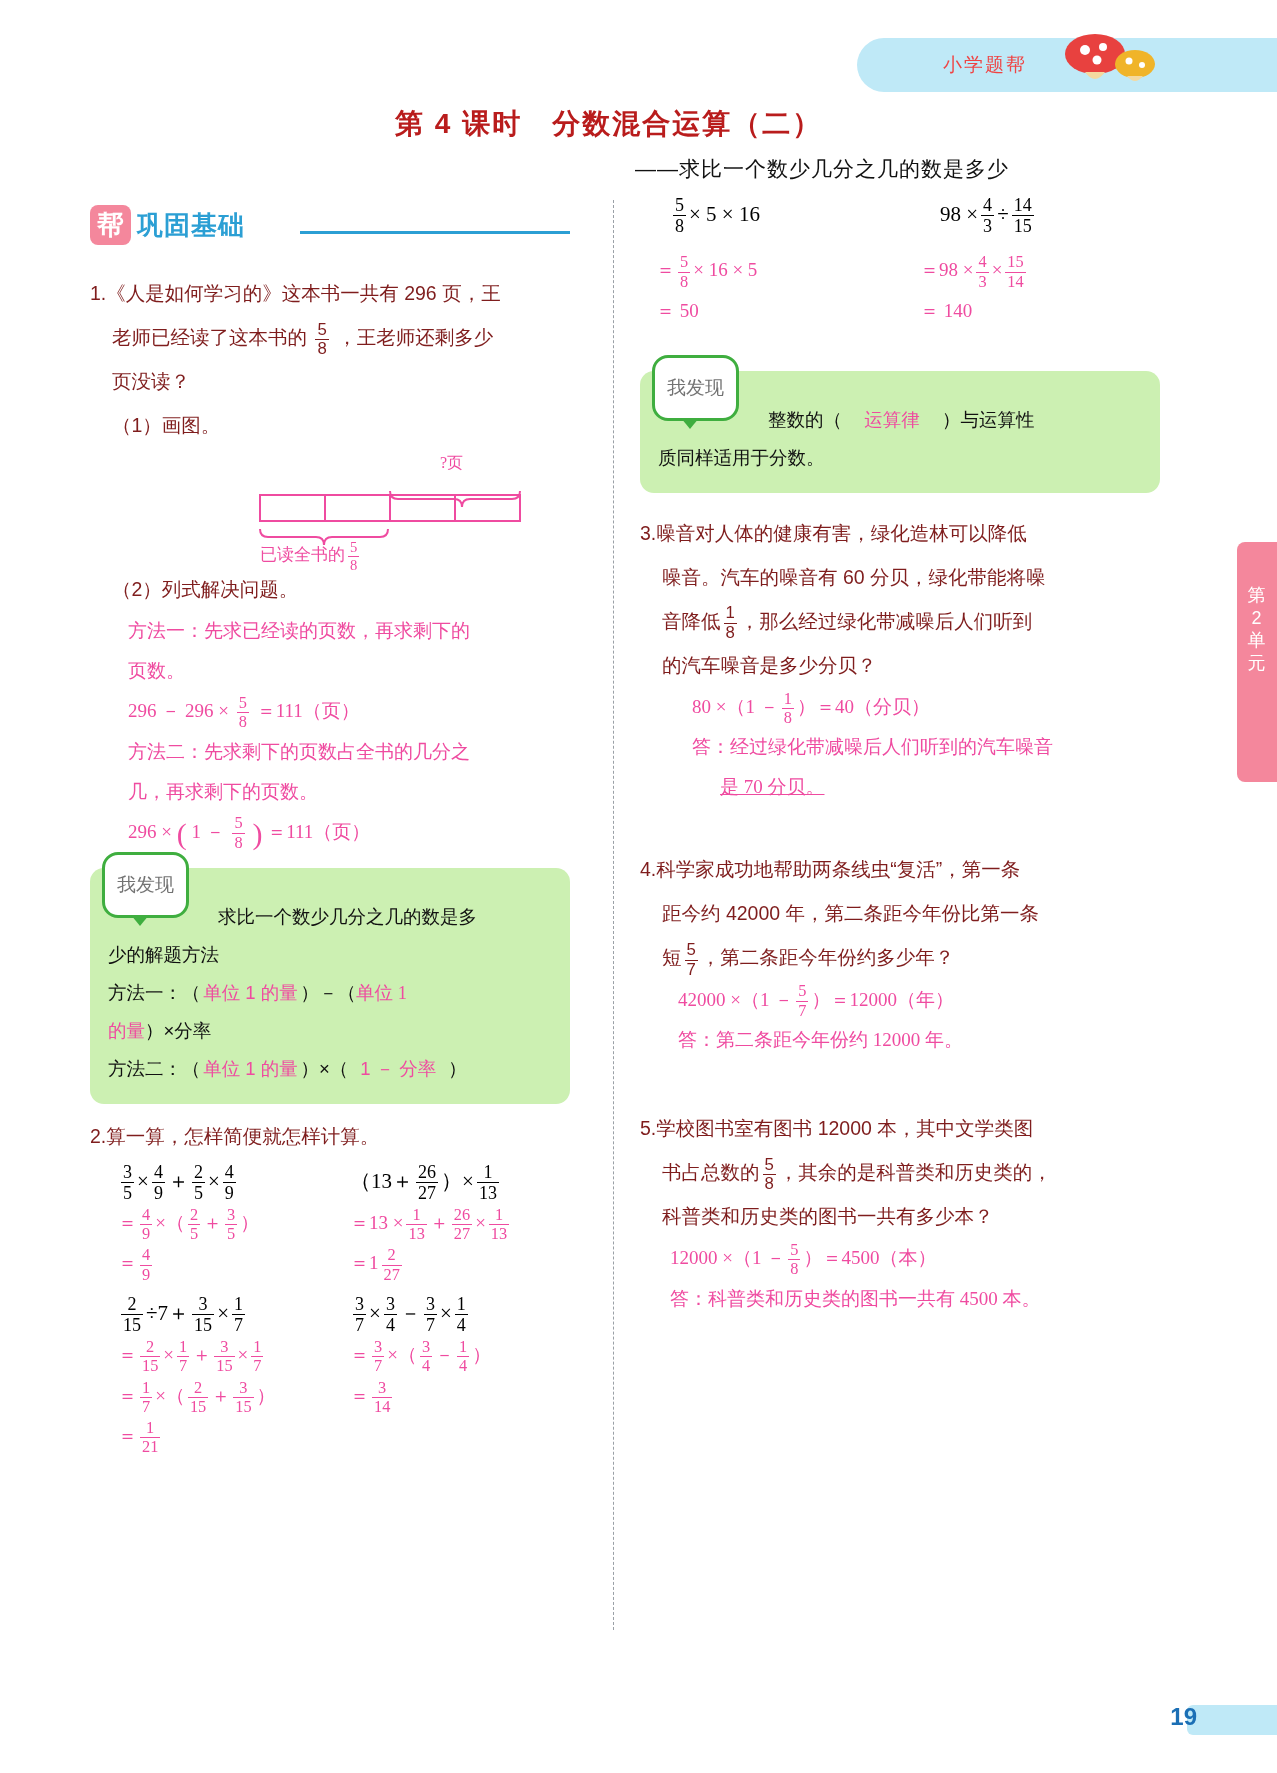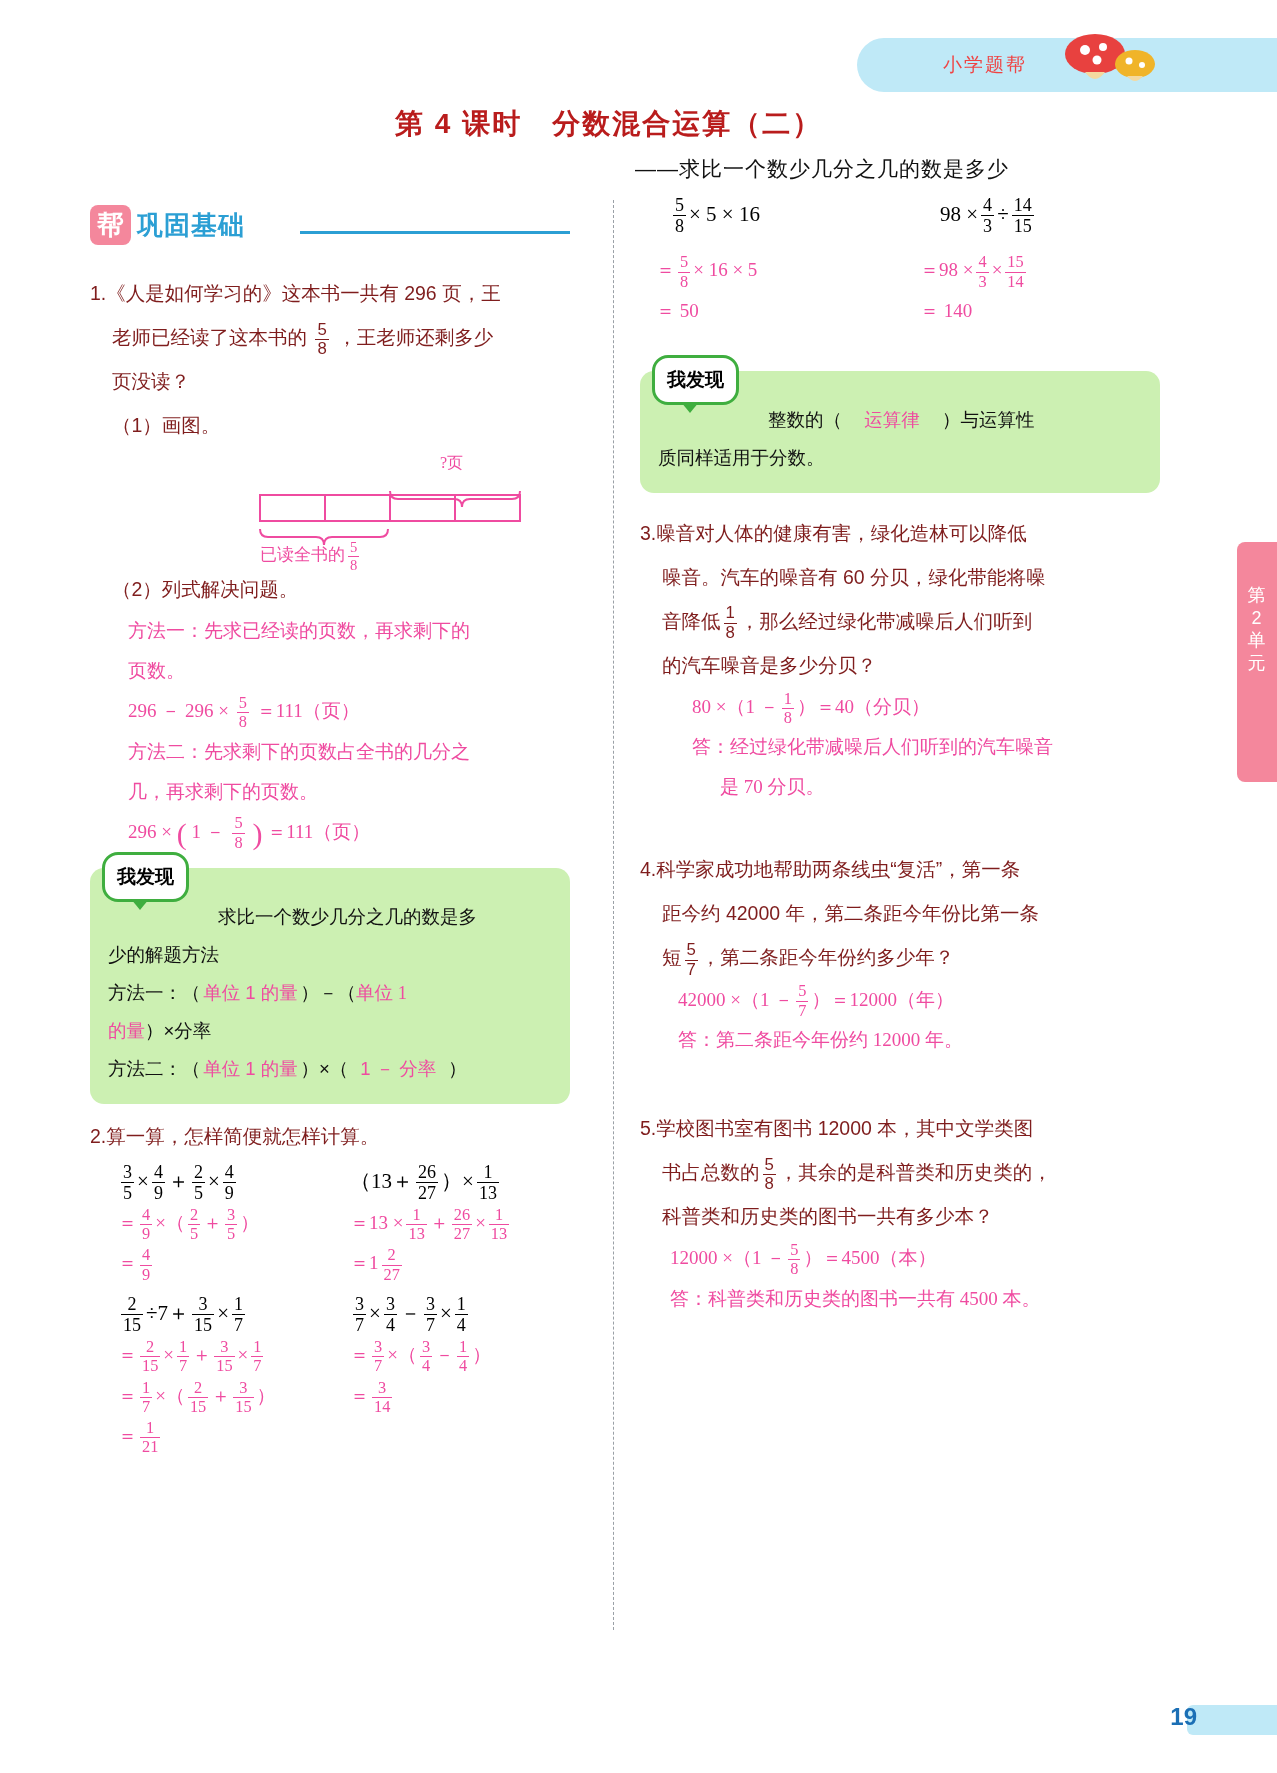--- a/index.html
+++ b/index.html
@@ -78,21 +78,21 @@
   
   .found{
     position:relative;background:#ccf0b2;border-radius:14px;
     padding:30px 18px 16px 18px;margin:14px 0 10px 0;
     color:#111;font-size:18.5px;line-height:38px;
     font-family:"Liberation Sans",sans-serif;
   }
   .found-bubble{
     position:absolute;left:12px;top:-16px;
     background:#fff;border:3px solid #3fae3f;border-radius:16px;
-    color:#000000;font-weight:bold;font-size:19px;padding:3px 12px;
+    color:#737373;font-weight:normal;font-size:19px;padding:11px 12px;
     font-family:"Liberation Sans",sans-serif;
   }
   .found-bubble:after{
     content:"";position:absolute;left:26px;bottom:-11px;
     width:0;height:0;border-left:9px solid transparent;border-right:9px solid transparent;
     border-top:11px solid #3fae3f;
   }
   .fill{color:#ef4ba0;font-family:"Liberation Serif",serif;}
   .fill-u{display:inline-block;min-width:100px;text-align:center;color:#ef4ba0;}
   
@@ -293,21 +293,21 @@
     <div class="indent">
       <span>音降低</span><span class="frac"><span class="n">1</span><span class="d">8</span></span><span>，那么经过绿化带减噪后人们听到</span>
     </div>
     <div class="indent">的汽车噪音是多少分贝？</div>
   </div>
   <div class="hw" style="margin-left:52px;">
     <div>
       <span>80 ×（1 －</span><span class="frac"><span class="n">1</span><span class="d">8</span></span><span>）＝40（分贝）</span>
     </div>
     <div>答：经过绿化带减噪后人们听到的汽车噪音</div>
-    <div style="margin-left:28px;">是 70 分贝。</div>
+    <div style="margin-left:28px;text-decoration:underline;">是 70 分贝。</div>
   </div>
 
   <div class="q" style="margin-top:40px;">
     <div><span>4.</span><span>科学家成功地帮助两条线虫“复活”，第一条</span></div>
     <div class="indent">距今约 42000 年，第二条距今年份比第一条</div>
     <div class="indent">
       <span>短</span><span class="frac"><span class="n">5</span><span class="d">7</span></span><span>，第二条距今年份约多少年？</span>
     </div>
   </div>
   <div class="hw" style="margin-left:38px;">

